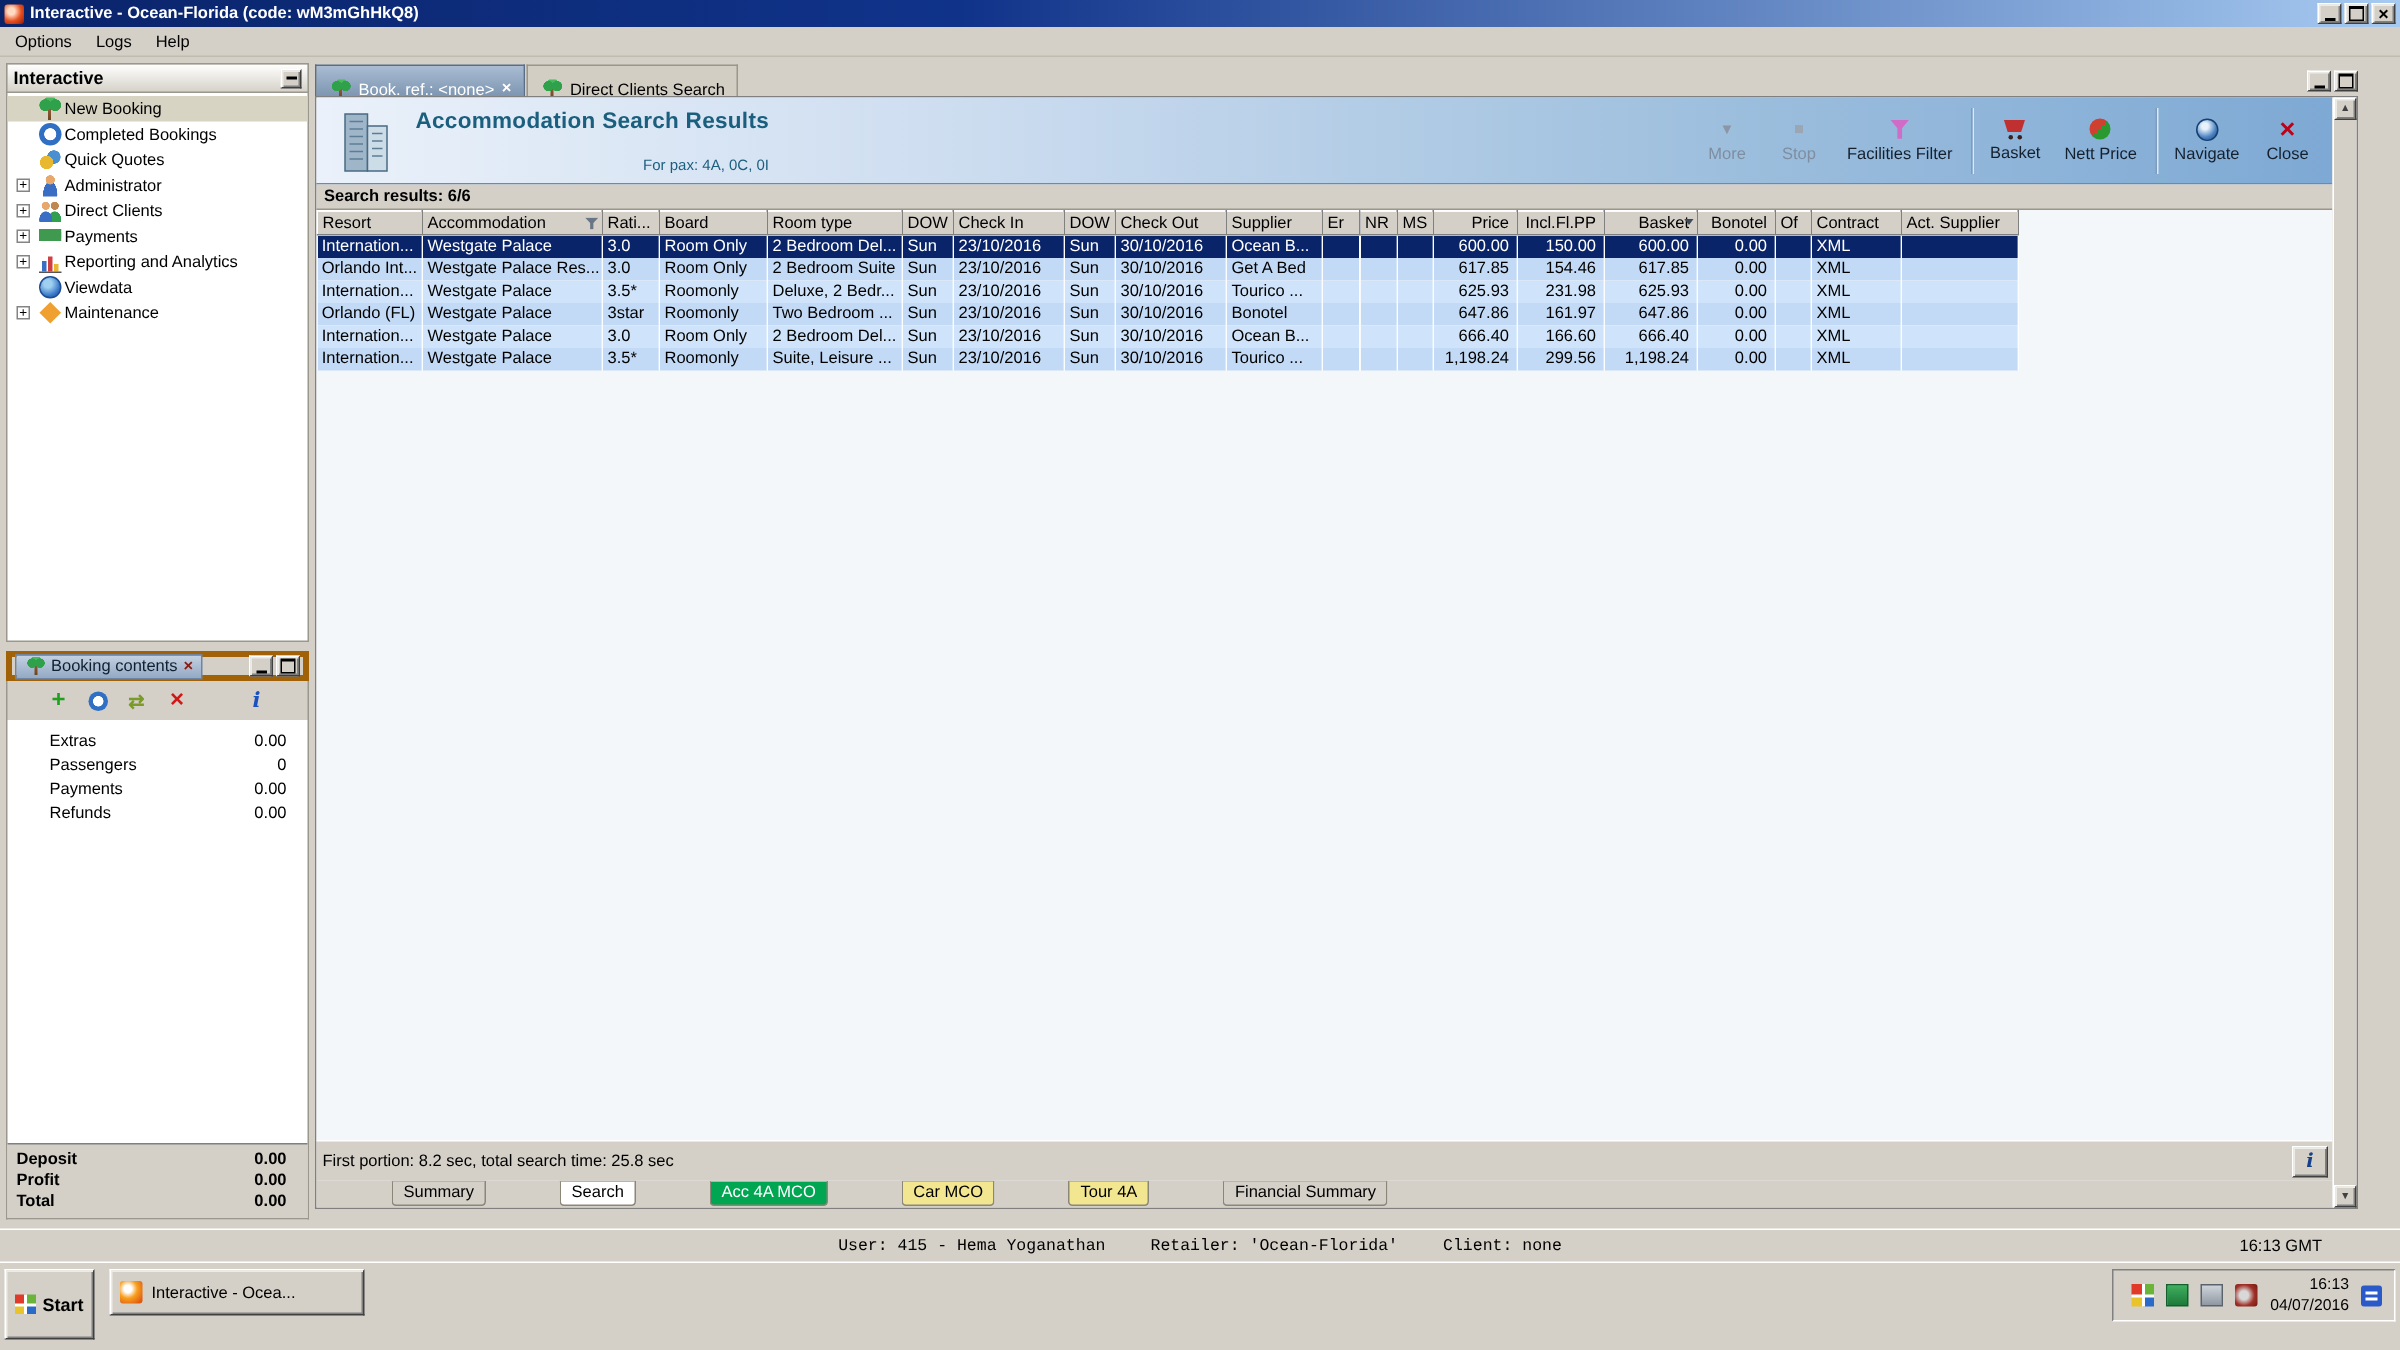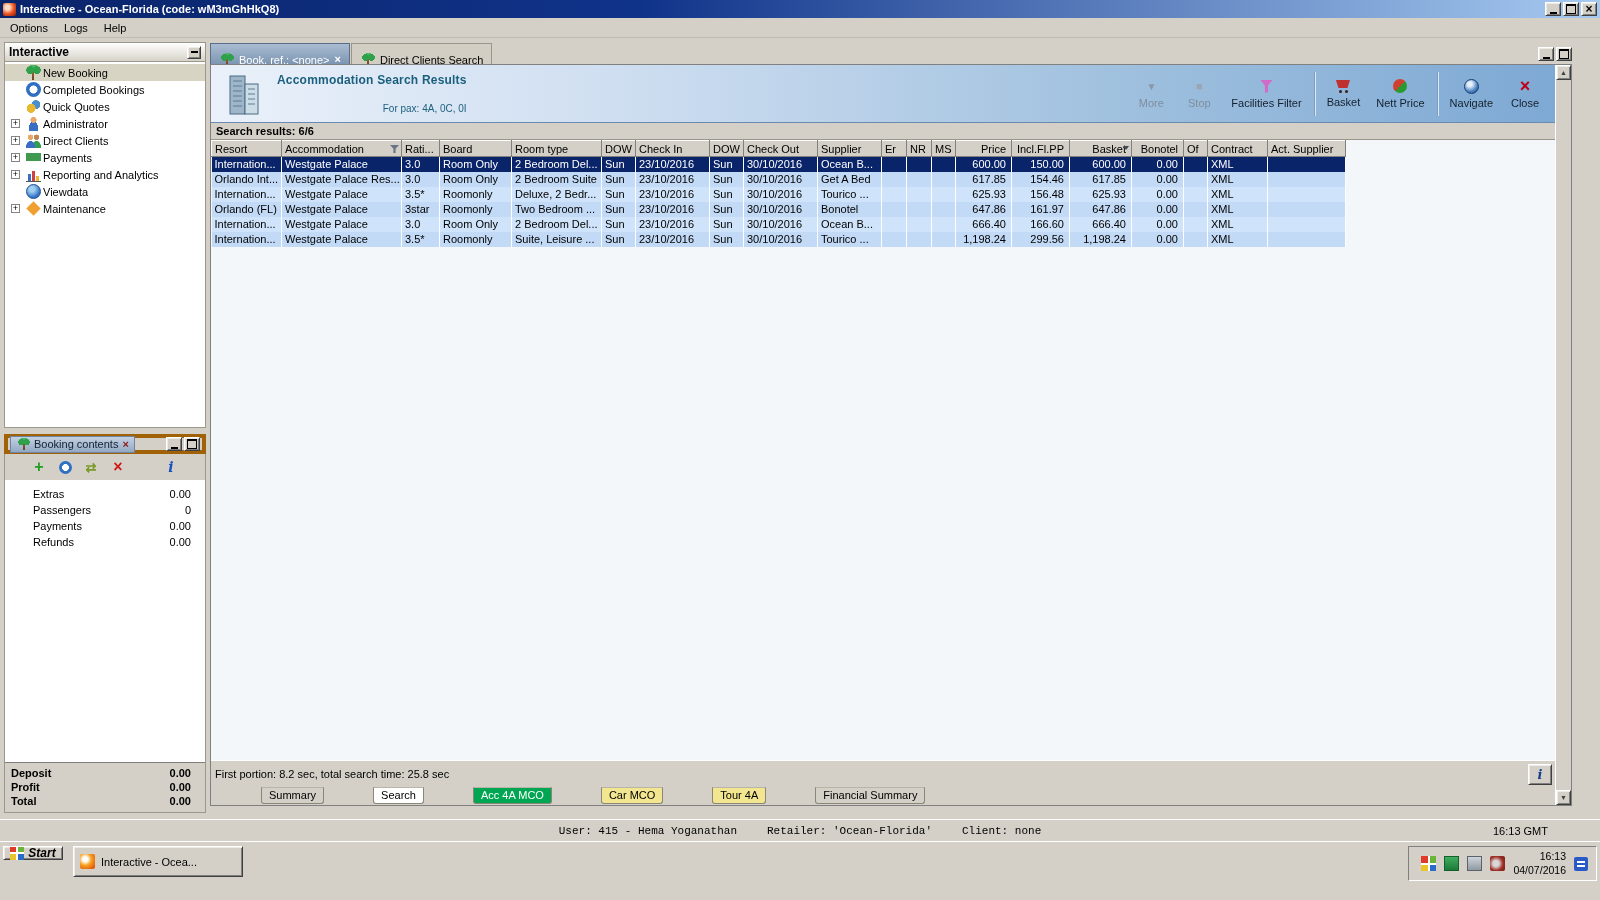--- a/index.html
+++ b/index.html
@@ -102,21 +102,21 @@
   .doc-tab .ticon { width:13px; height:13px; }
   .doc-tab.active { background:linear-gradient(180deg,#a9bcd2,#7e96b2); border-color:#5a6e88; color:#fff; }
   .doc-tab.active .tab-close { color:#fff; }
   .mdi-btns { margin-left:auto; display:flex; gap:2px; margin-bottom:3px; }
 
   .content-frame { flex:1; position:relative; border:1px solid #808080; background:#f4f7fa; display:flex; flex-direction:column; min-height:0; padding-right:16px; }
 
   .header-band { height:58px; flex:none; background:linear-gradient(90deg,#eaf1fa 0%,#cdddf0 32%,#9fc0de 68%,#7ea9d4 100%); border-bottom:1px solid #6a8ab0; display:flex; align-items:center; padding:0 6px 0 14px; }
   .building-icon { width:40px; height:42px; flex:none; margin-right:12px; }
   .hb-titles { color:#1b5f7e; }
-  .hb-title { font-size:12px; font-weight:bold; letter-spacing:.2px; }
+  .hb-title { font-size:15px; font-weight:bold; letter-spacing:.2px; }
   .hb-sub { font-size:10px; margin-top:16px;text-align:right; }
 
   .hb-toolbar { margin-left:auto; display:flex; align-items:center; }
   .tb-btn { display:flex; flex-direction:column; align-items:center; justify-content:center; gap:3px; min-width:48px; height:48px; padding:2px 8px; font-size:11px; color:#14202e; white-space:nowrap; }
   .tb-btn.disabled { color:#7e8ea0; }
   .tb-ico { width:17px; height:15px; display:flex; align-items:center; justify-content:center; position:relative; }
   .tb-sep { width:1px; height:44px; background:#7e9cc0; box-shadow:1px 0 0 #dce8f4; margin:0 4px; }
   .more-icon::before { content:"▼"; color:#8a96a6; font-size:10px; }
   .stop-icon::before { content:"■"; color:#9aa6b4; font-size:11px; }
   .filter-icon { width:13px; height:13px; background:#d06cc8; clip-path:polygon(0 0,100% 0,62% 46%,62% 100%,38% 100%,38% 46%); }
@@ -158,21 +158,21 @@
   .sb-down::before { content:"▼"; }
 
   
   .app-status { height:22px; flex:none; background:#d4d0c8; border-top:1px solid #fff; display:flex; align-items:center; position:relative; }
   .status-center { margin:0 auto; display:flex; gap:30px;font-family:Liberation Mono, monospace; }
   .status-time { position:absolute; right:52px; }
 
   
   .taskbar { position:absolute; left:0; right:0; bottom:0; height:59px; background:#d4d0c8; border-top:1px solid #fff; padding:4px 3px; }
   .tb-row { display:flex; align-items:flex-start; height:100%; }
-  .start-btn { width:60px; height:14px; display:flex; align-items:center; justify-content:center; gap:4px; font-weight:bold; font-size:12px;font-style:italic; }
+  .start-btn { width:60px; height:47px; display:flex; align-items:center; justify-content:center; gap:4px; font-weight:bold; font-size:12px; }
   .win-flag { width:14px; height:13px; background:
       linear-gradient(#fff,#fff) 50% 0/2px 100% no-repeat,
       linear-gradient(#fff,#fff) 0 50%/100% 2px no-repeat,
       conic-gradient(from -90deg at 50% 50%, #e03a2a 0 25%, #6ab43a 25% 50%, #2a6ac8 50% 75%, #e8c42a 75% 100%); }
   .task-btn { margin-left:10px; width:170px; height:31px; display:flex; align-items:center; gap:6px; padding:0 6px; font-size:11px; white-space:nowrap; overflow:hidden; }
   .task-icon { width:15px; height:15px; flex:none; border-radius:2px; background:radial-gradient(circle at 35% 35%, #fff 0 18%, #f8a020 45%, #e05a10 85%); }
   .tray { margin-left:auto; height:35px; display:flex; align-items:center; gap:8px; padding:0 8px 0 12px; border:1px solid; border-color:#808080 #fff #fff #808080; }
   .tray-ico { width:15px; height:15px; }
   .update-icon { background:
       linear-gradient(#fff,#fff) 50% 0/2px 100% no-repeat,
@@ -503,21 +503,21 @@
                     <td>Deluxe, 2 Bedr...</td>
                     <td>Sun</td>
                     <td>23/10/2016</td>
                     <td>Sun</td>
                     <td>30/10/2016</td>
                     <td>Tourico ...</td>
                     <td></td>
                     <td></td>
                     <td></td>
                     <td class="r">625.93</td>
-                    <td class="r">156.48</td>
+                    <td class="r">231.98</td>
                     <td class="r">625.93</td>
                     <td class="r">0.00</td>
                     <td></td>
                     <td>XML</td>
                     <td></td>
                   </tr>
                   <tr>
                     <td>Orlando (FL)</td>
                     <td>Westgate Palace</td>
                     <td>3star</td>

